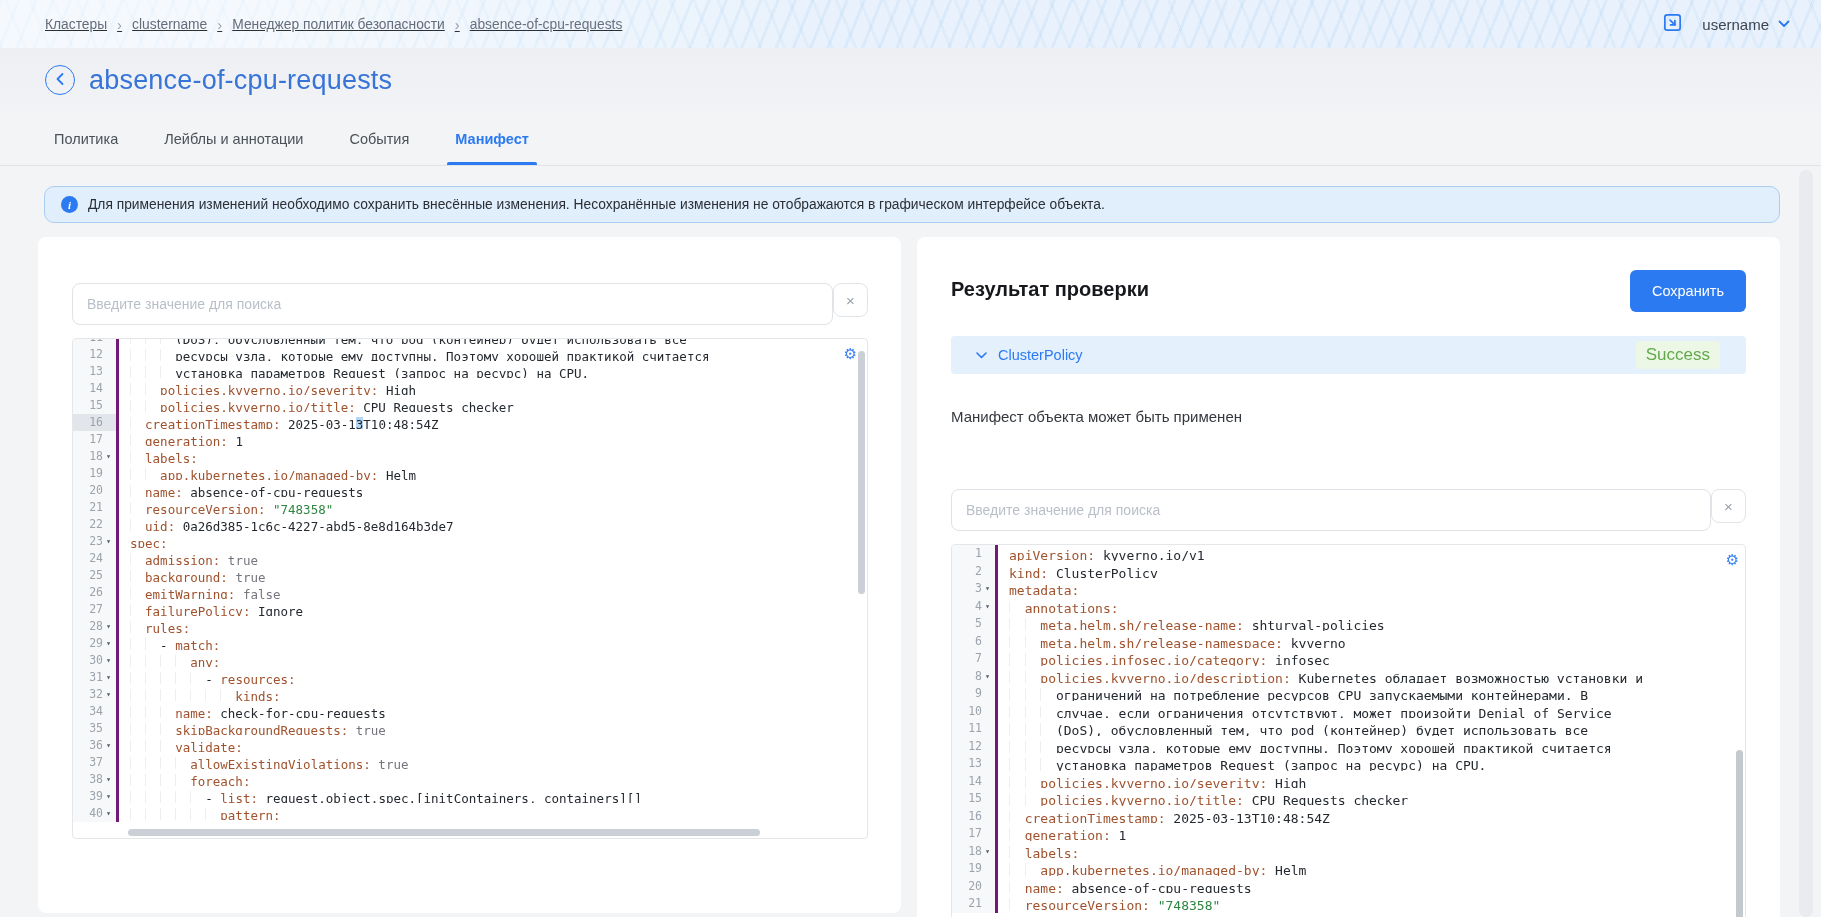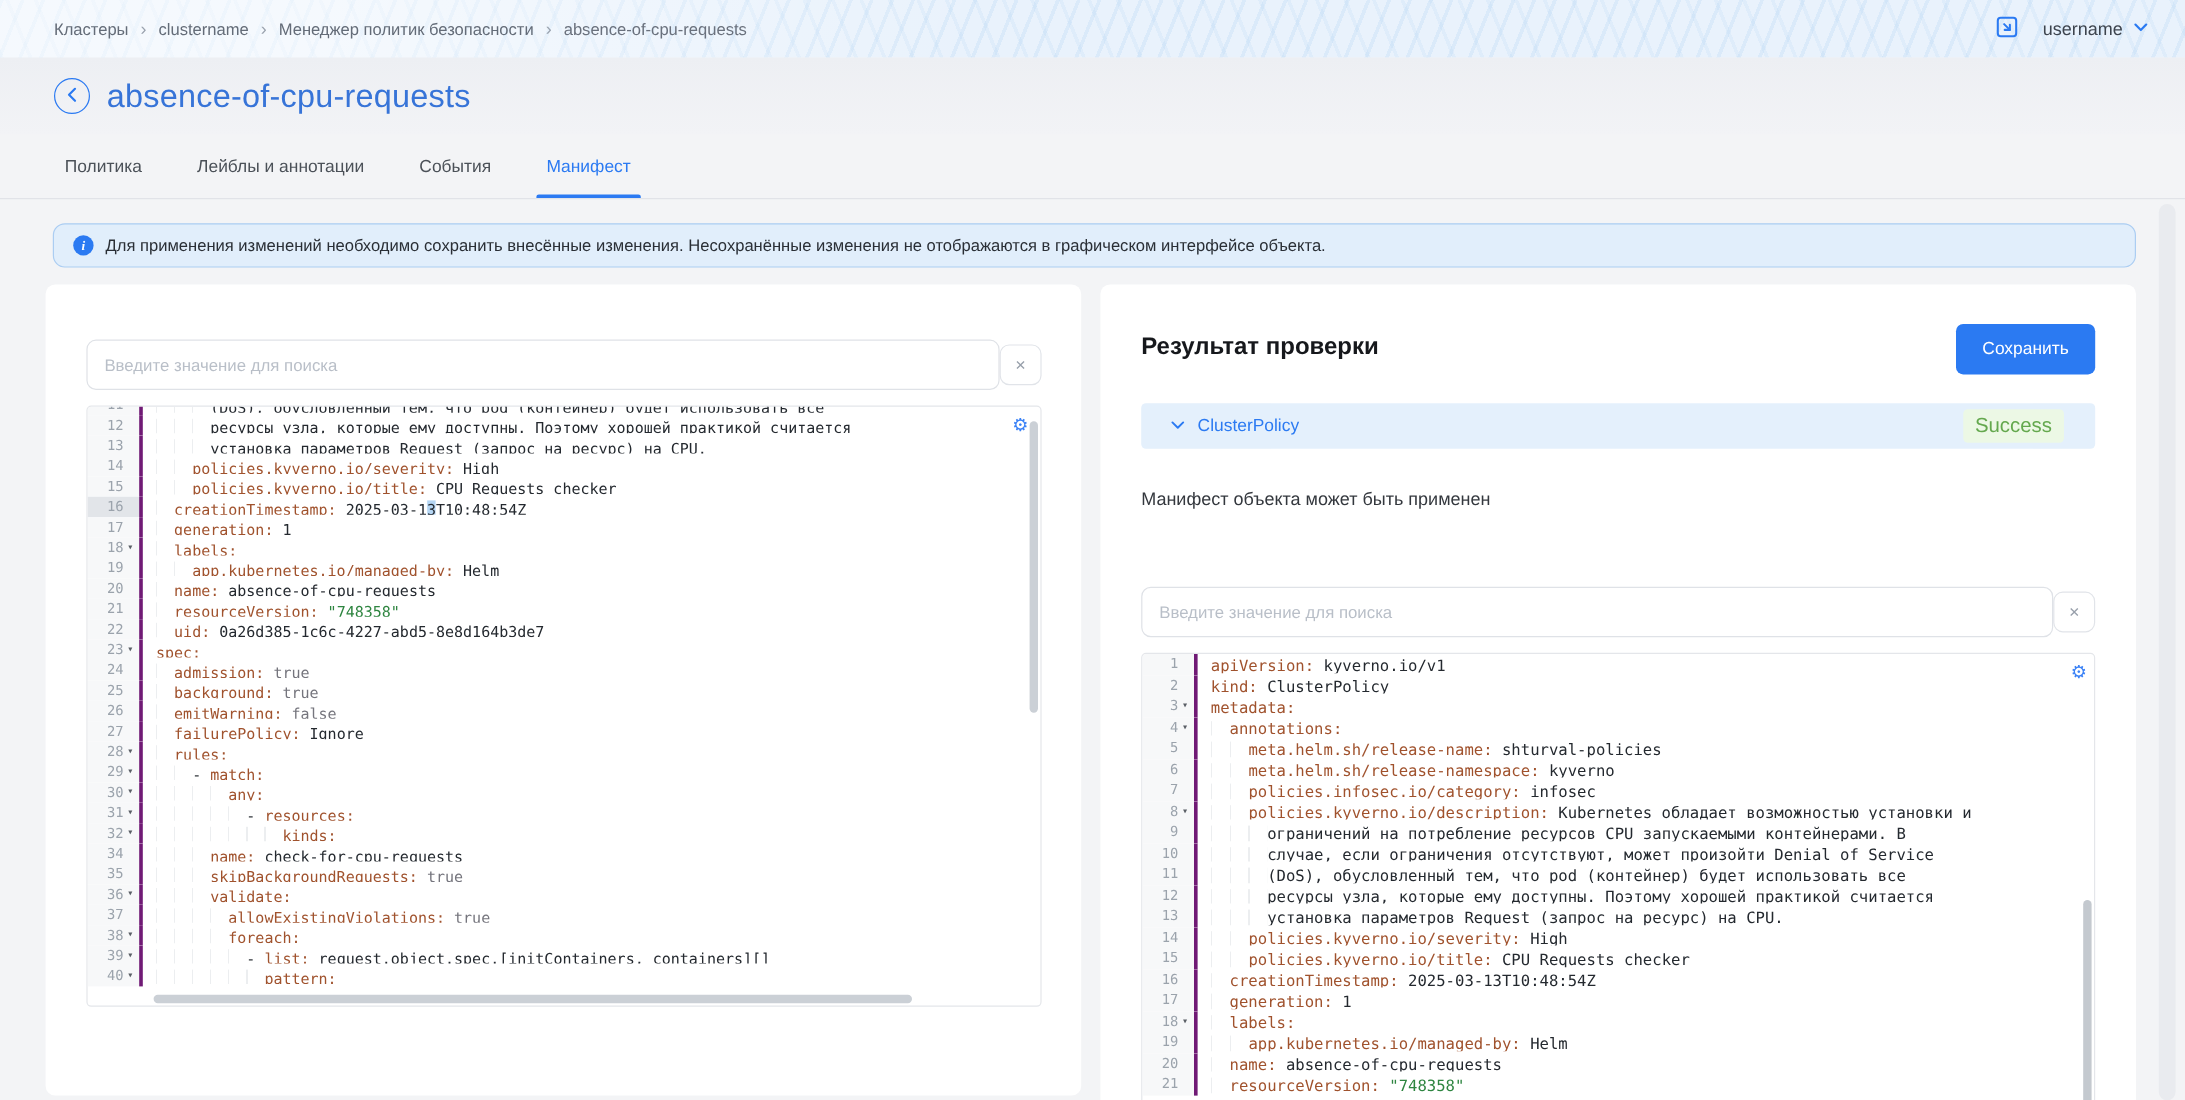--- a/index.html
+++ b/index.html
@@ -13,21 +13,21 @@
   
   .topbar {
     height:48px; display:flex; align-items:center; justify-content:space-between;
     padding:0 30px 0 45px;
     background-color:#e9f2fc;
     background-image:
       linear-gradient(105deg, rgba(255,255,255,.55) 15%, rgba(255,255,255,0) 45%),
       repeating-linear-gradient(112deg, rgba(176,211,243,.26) 0 3px, rgba(176,211,243,0) 3px 16px),
       repeating-linear-gradient(68deg, rgba(176,211,243,.18) 0 3px, rgba(176,211,243,0) 3px 22px);
   }
-  .breadcrumb { display:flex; align-items:center; gap:10px; font-size:13.8px; }
+  .breadcrumb { display:flex; align-items:center; gap:10px; font-size:13.8px;text-decoration:underline; }
   .bc-item { color:#646c78; }
   .bc-item:last-child { color:#6a717d; }
   .bc-sep { color:#9aa2ae; font-size:15px; line-height:1; }
   .topbar-right { display:flex; align-items:center; gap:18px; }
   .icon-btn { background:transparent; border:none; padding:0; cursor:pointer; display:flex; align-items:center; }
   .user-menu { display:flex; align-items:center; gap:8px; cursor:pointer; }
   .user-name { font-size:15px; color:#3d444e; }
   
   .title-row {
     height:64px; display:flex; align-items:center; gap:14px; padding-left:45px;
@@ -37,21 +37,21 @@
     width:30px; height:30px; border:1.6px solid #2b7af2; border-radius:50%;
     background:transparent; display:flex; align-items:center; justify-content:center; cursor:pointer; flex:none;
   }
   .page-title { font-size:27px; font-weight:500; color:#3774d8; letter-spacing:.2px; }
   
   .tabs-row { height:54px; background:#f3f4f6; border-bottom:1px solid #e1e3e8; display:flex; gap:30px; padding-left:46px; }
   .tab {
     background:transparent; border:none; cursor:pointer; position:relative;
     font-family:inherit; font-size:14.5px; color:#4b5158; padding:0 8px;
   }
-  .tab.active { color:#2b7af2; font-weight:400; }
+  .tab.active { color:#2b7af2; font-weight:700; }
   .tab.active::after {
     content:""; position:absolute; left:0; right:0; bottom:0; height:3px;
     background:#2b7af2; border-radius:2px 2px 0 0;
   }
   
   .banner {
     margin:20px 41px 0 44px; background:#e1eefb; border:1px solid #abcdf2; border-radius:10px;
     display:flex; align-items:center; gap:10px; padding:9px 16px; font-size:13.8px; color:#2a2f36;
   }
   .info-ic {
@@ -66,21 +66,21 @@
   .card-right { width:863px; height:780px; padding:33px 34px 0 34px; }
   .btn-row { display:flex; justify-content:flex-end; gap:8px; }
   .btn-primary {
     background:#2b7af2; color:#fff; border:none; border-radius:6px; cursor:pointer;
     font-family:inherit; font-size:14.5px; padding:0 22px; height:42px;
   }
   .copy-btn {
     width:38px; height:42px; background:#fff; border:1px solid #dfe2e7; border-radius:8px;
     display:flex; align-items:center; justify-content:center; cursor:pointer;
   }
-  .search-row { display:flex; align-items:center; margin-top:16px; }
+  .search-row { display:flex; align-items:flex-start; margin-top:16px; }
   .search-input {
     flex:1; height:42px; border:1px solid #dfe2e7; border-radius:8px; padding:0 14px;
     font-family:inherit; font-size:14px; color:#2a2f36; outline:none; background:#fff;
   }
   .search-input::placeholder { color:#b9bfc8; }
   .clear-btn {
     width:35px; height:34px; flex:none; background:#fff; border:1px solid #e1e4e9; border-radius:8px;
     color:#98a0ab; font-size:15px; cursor:pointer; line-height:1;
   }
   

